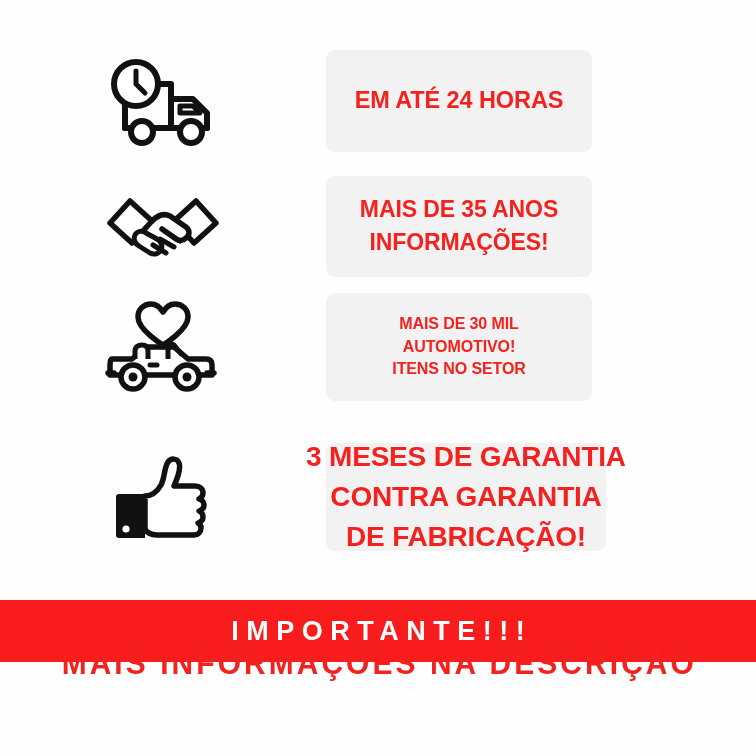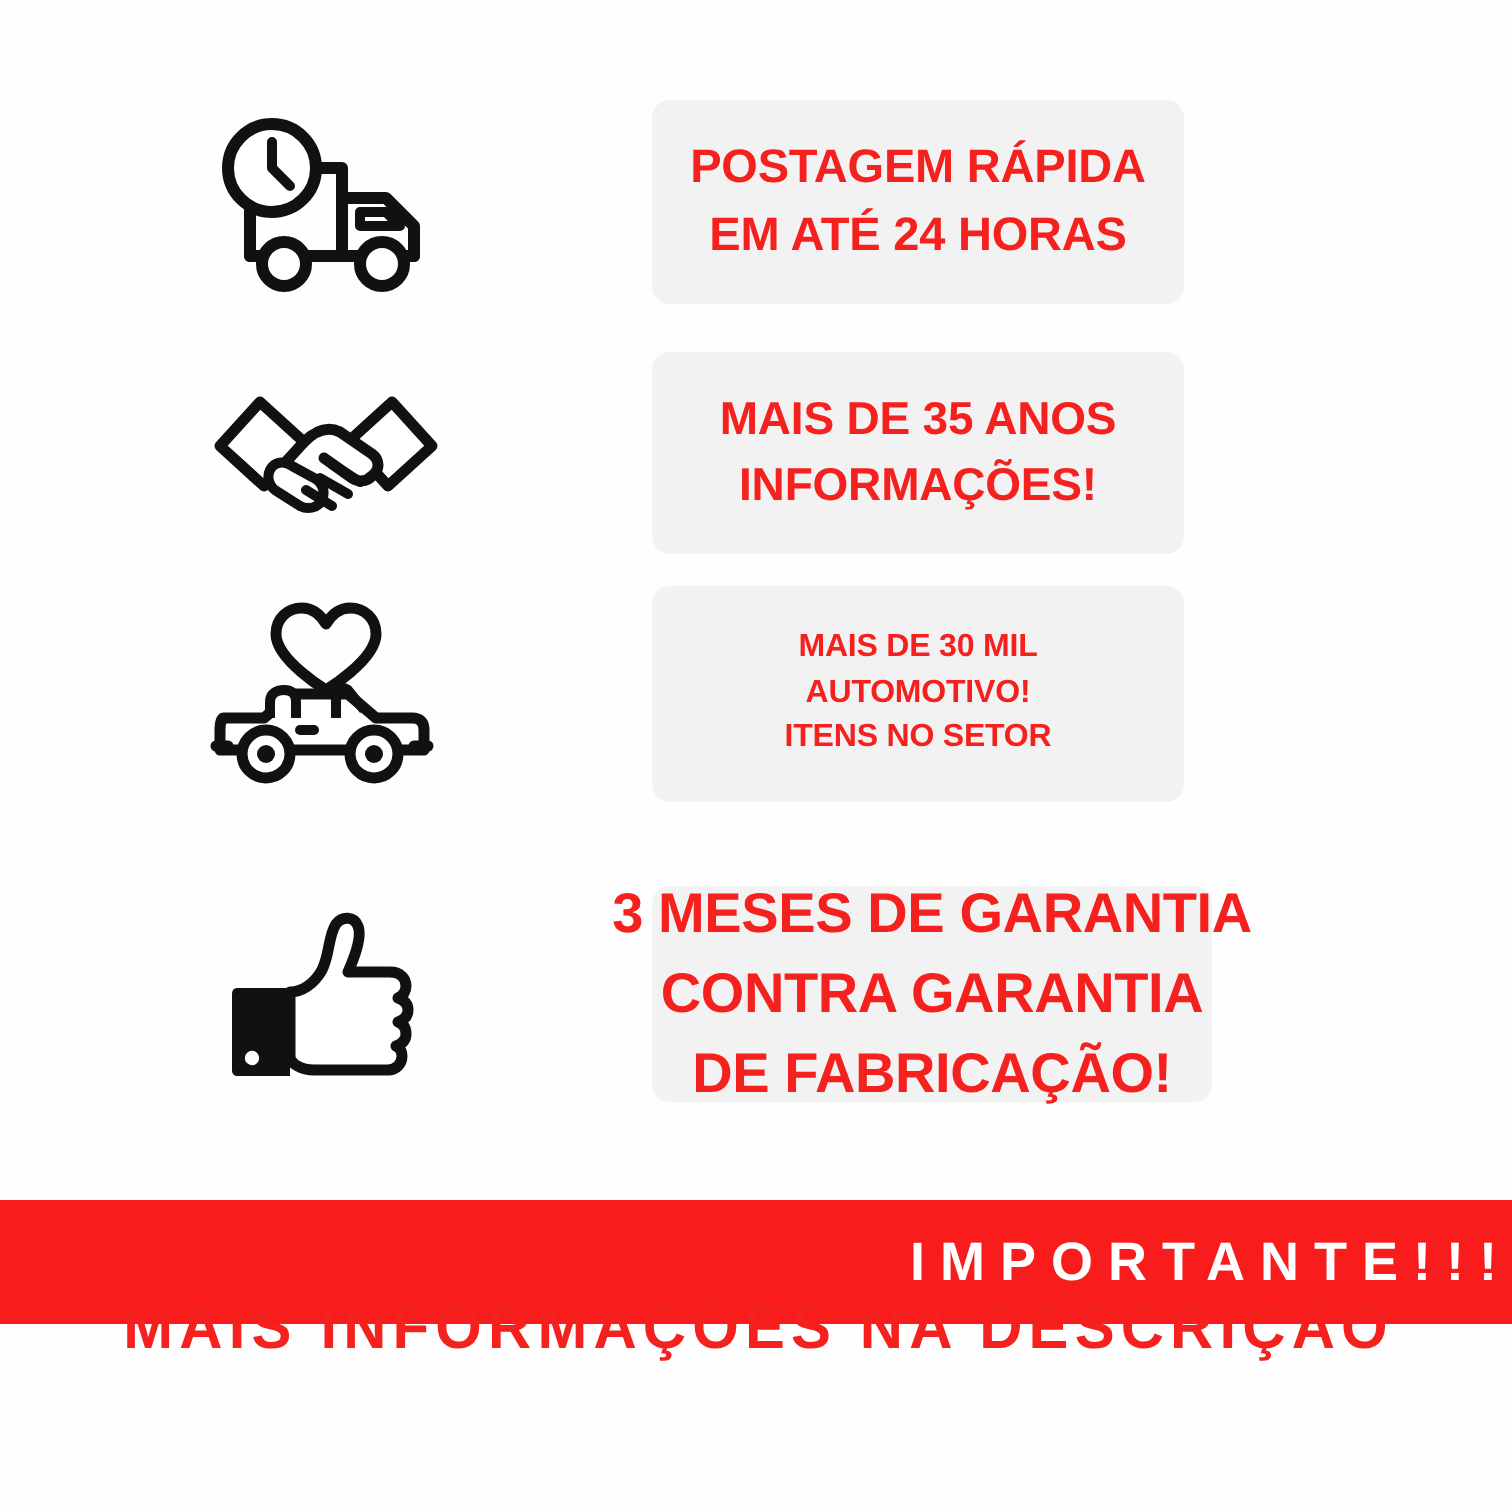--- a/index.html
+++ b/index.html
@@ -116,21 +116,21 @@
   
   .important-strip {
     position: absolute;
     left: 0;
     top: 600px;
     width: 756px;
     height: 62px;
     background: #f91c1c;
     display: flex;
     align-items: center;
-    justify-content: flex-end;
+    justify-content: center;
   }
 
   .important-text {
     color: #ffffff;
     font-size: 27px;
     font-weight: bold;
     letter-spacing: 7.5px;
     text-indent: 7.5px;
     white-space: nowrap;
   }
@@ -179,21 +179,20 @@
             <circle cx="37" cy="78" r="11" stroke="#111111" stroke-width="6" fill="#ffffff"></circle>
             <circle cx="86" cy="78" r="11" stroke="#111111" stroke-width="6" fill="#ffffff"></circle>
 
             <circle cx="31" cy="30" r="22" fill="#ffffff" stroke="#111111" stroke-width="6"></circle>
             <path d="M31 17 V30 L40 39" stroke="#111111" stroke-width="5" stroke-linecap="round" stroke-linejoin="round"></path>
           </svg>
         </span>
       </div>
       <div class="label-cell">
         <div class="label-box">
-          <span class="label-line">POSTAGEM RÁPIDA</span>
           <span class="label-line">EM ATÉ 24 HORAS</span>
         </div>
       </div>
     </div>
 
     <div class="feature-row row-1">
       <div class="icon-cell">
         <span>
           <svg width="118" height="86" viewBox="0 0 118 86" fill="none" xmlns="http://www.w3.org/2000/svg" aria-hidden="true">
 

